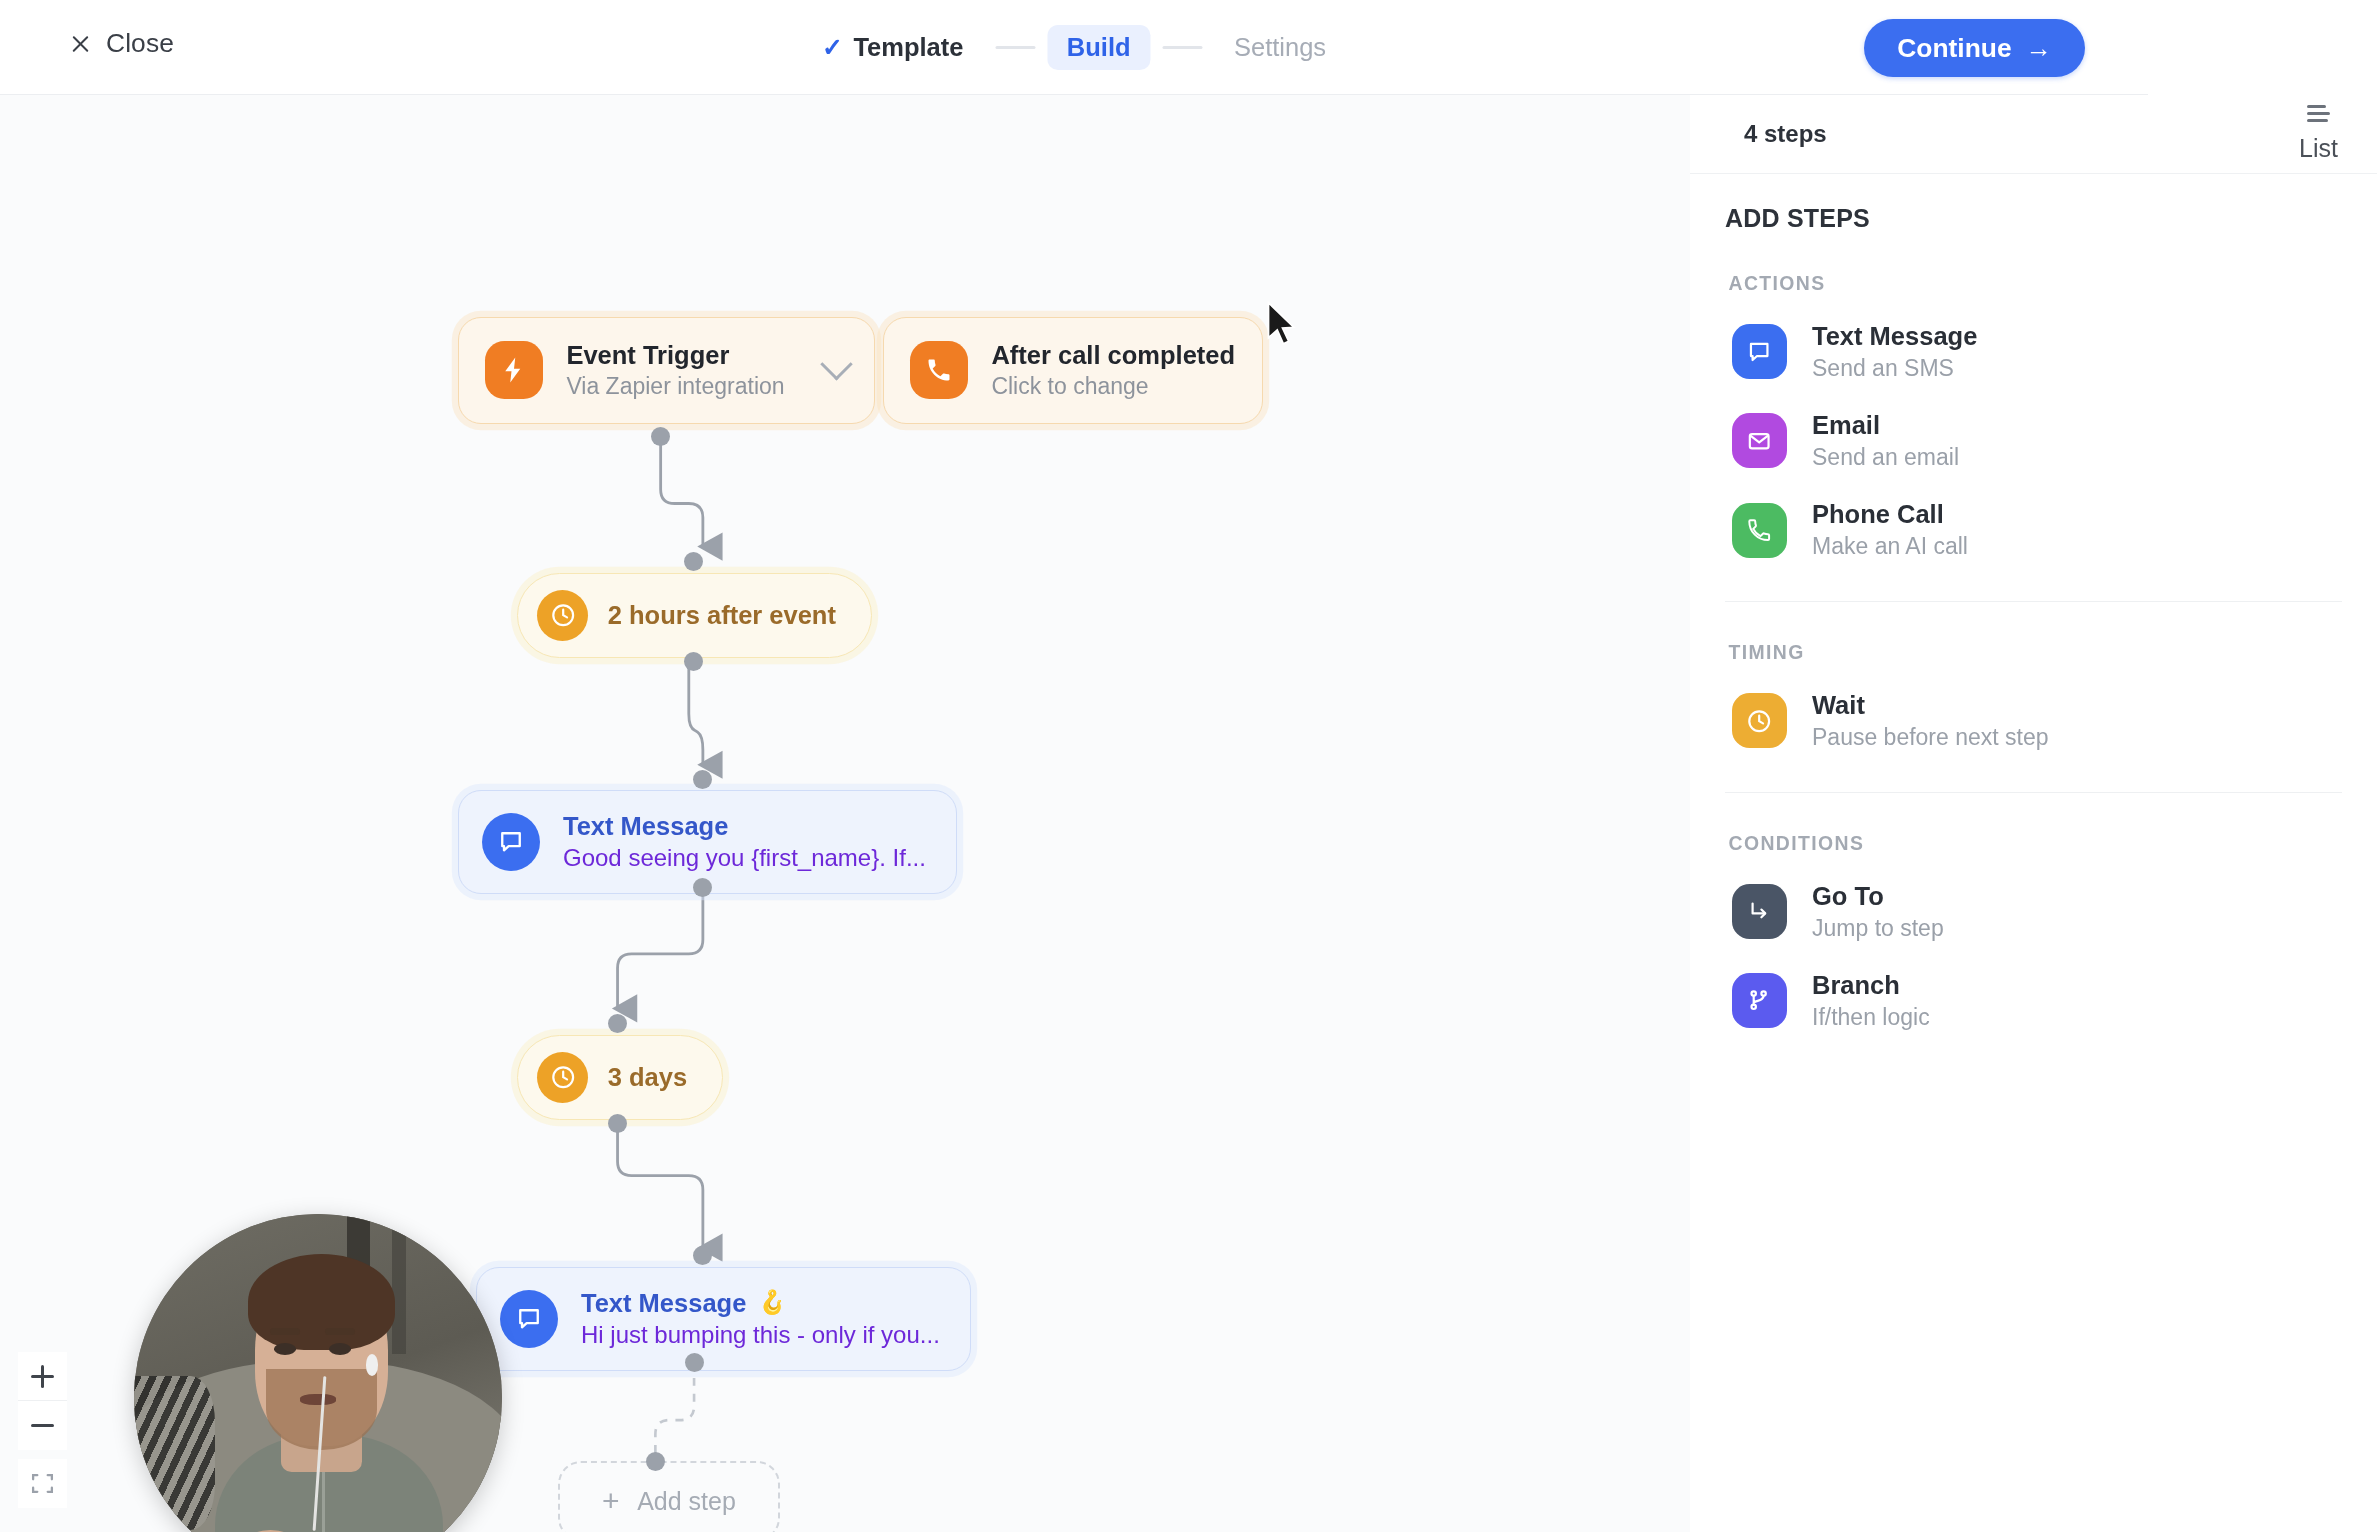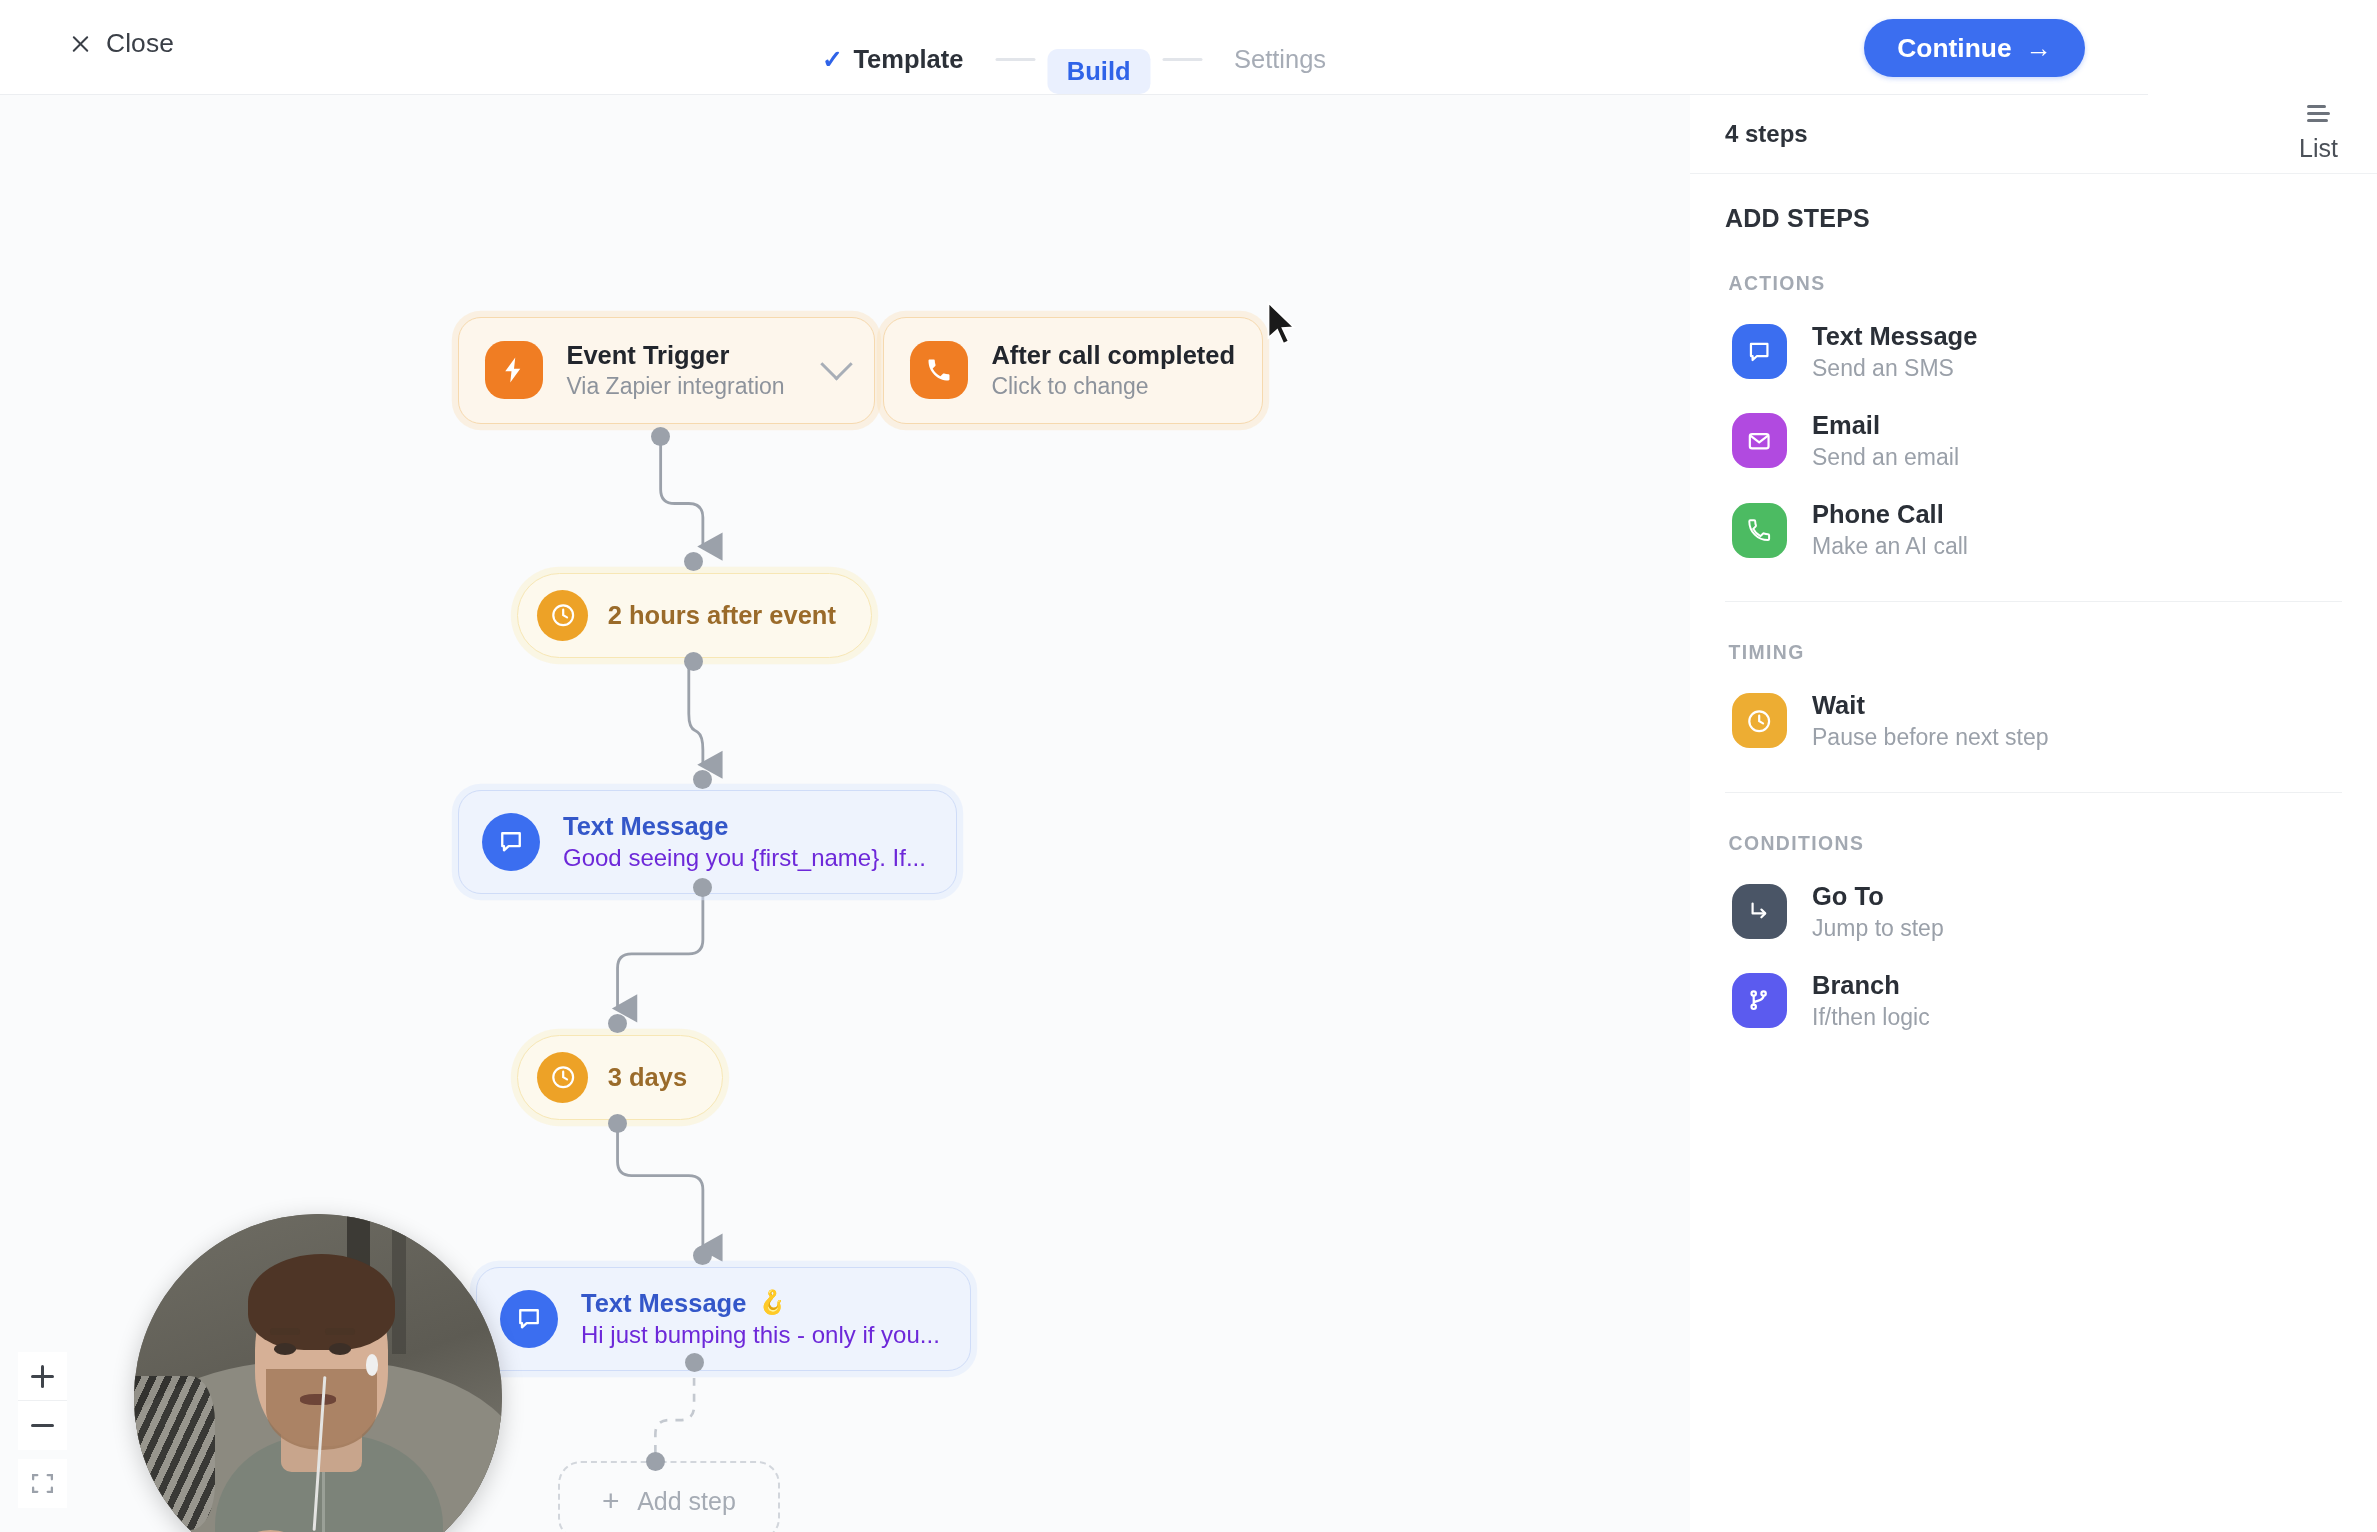--- a/index.html
+++ b/index.html
@@ -38,21 +38,21 @@
     position: absolute; left: 50%; transform: translateX(-50%);
     top: 25px;
     display: flex; align-items: center; gap: 0;
   }
   .step-pill {
     display: flex; align-items: center; gap: 10.6px;
     padding: 8px 19.4px; border-radius: 10.6px;
     font-size: 25.5px;
   }
   .step-done   { color: #2c3139; font-weight: 700; }
-  .step-active { color: #2f63e8; font-weight: 700; background: #eaf0fe; margin-top: 24px; }
+  .step-active { color: #2f63e8; font-weight: 700; background: #eaf0fe; }
   .step-todo   { color: #a6acb6; font-weight: 400; }
   .step-check { color: #2f63e8; font-size: 25px; font-weight: 700; line-height: 1; }
   .step-dash { width: 40px; height: 2.6px; background: #e2e5ea; border-radius: 1.8px; margin: 0 12.3px; }
 
   .continue-btn {
     position: absolute; right: 63px; top: 19.4px;
     height: 58px; padding: 0 33px;
     background: #3b6ef0; color: #ffffff;
     border: none; border-radius: 29px;
     font-size: 26.4px; font-weight: 700;
@@ -210,21 +210,21 @@
   
   .panel {
     position: absolute; top: 95px; left: 1690px;
     width: 687px; height: 1438px; background: #ffffff;
   }
   .panel-head {
     height: 79px; display: flex; align-items: center; justify-content: space-between;
     padding: 0 39px 0 35px;
     border-bottom: 0.9px solid #eff1f3;
   }
-  .steps-count { font-size: 24px; font-weight: 700; color: #2d323a; }
+  .steps-count { font-size: 24px; font-weight: 700; color: #2d323a; margin-left: 19px; }
   .list-toggle { display: flex; align-items: center; gap: 12.3px; cursor: pointer; flex-direction: column; }
   .list-ico { display: flex; flex-direction: column; gap: 4.4px; width: 23px; }
   .list-ico i { display:block; height: 2.6px; background: #6c727b; border-radius: 1.8px; }
   .list-ico i:nth-child(1){ width: 19.4px; }
   .list-ico i:nth-child(2){ width: 23px; }
   .list-ico i:nth-child(3){ width: 21px; }
   .list-label { font-size: 25px; color: #4b5058; }
 
   .panel-body { padding: 30px 35px 0 35px; }
   .add-steps-title { font-size: 25px; font-weight: 700; color: #2d323a; letter-spacing: 0.2px; }

